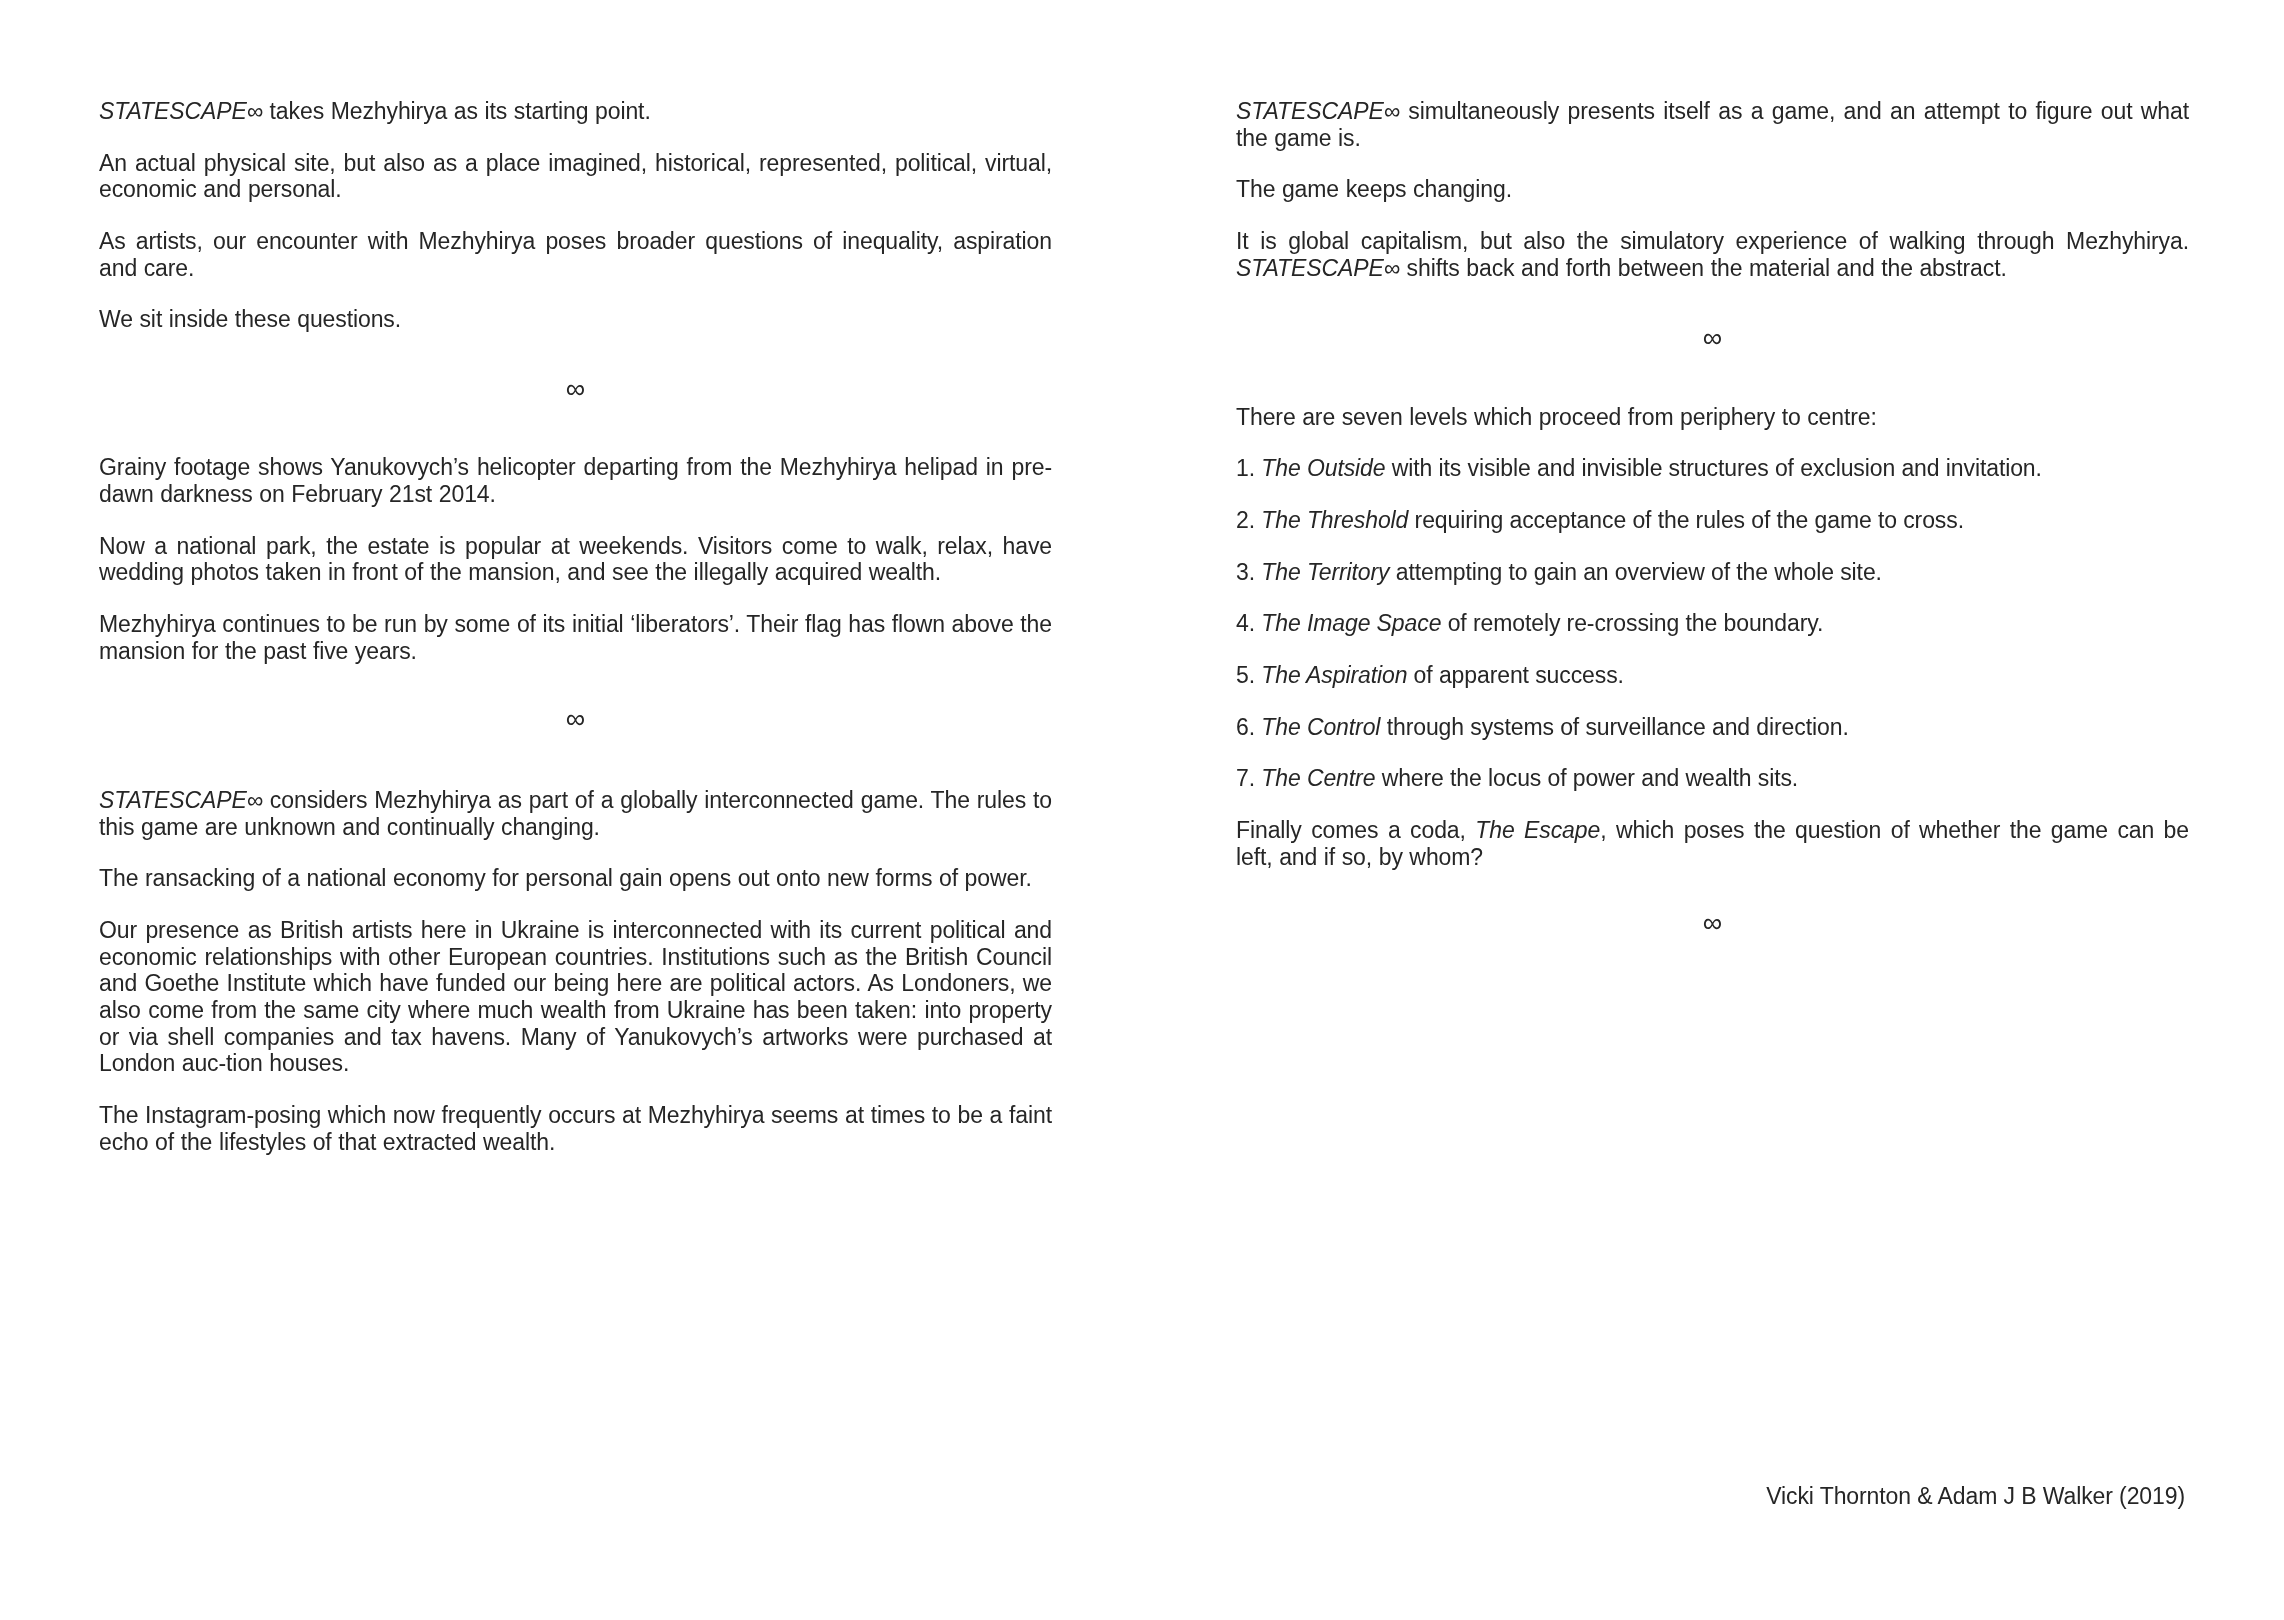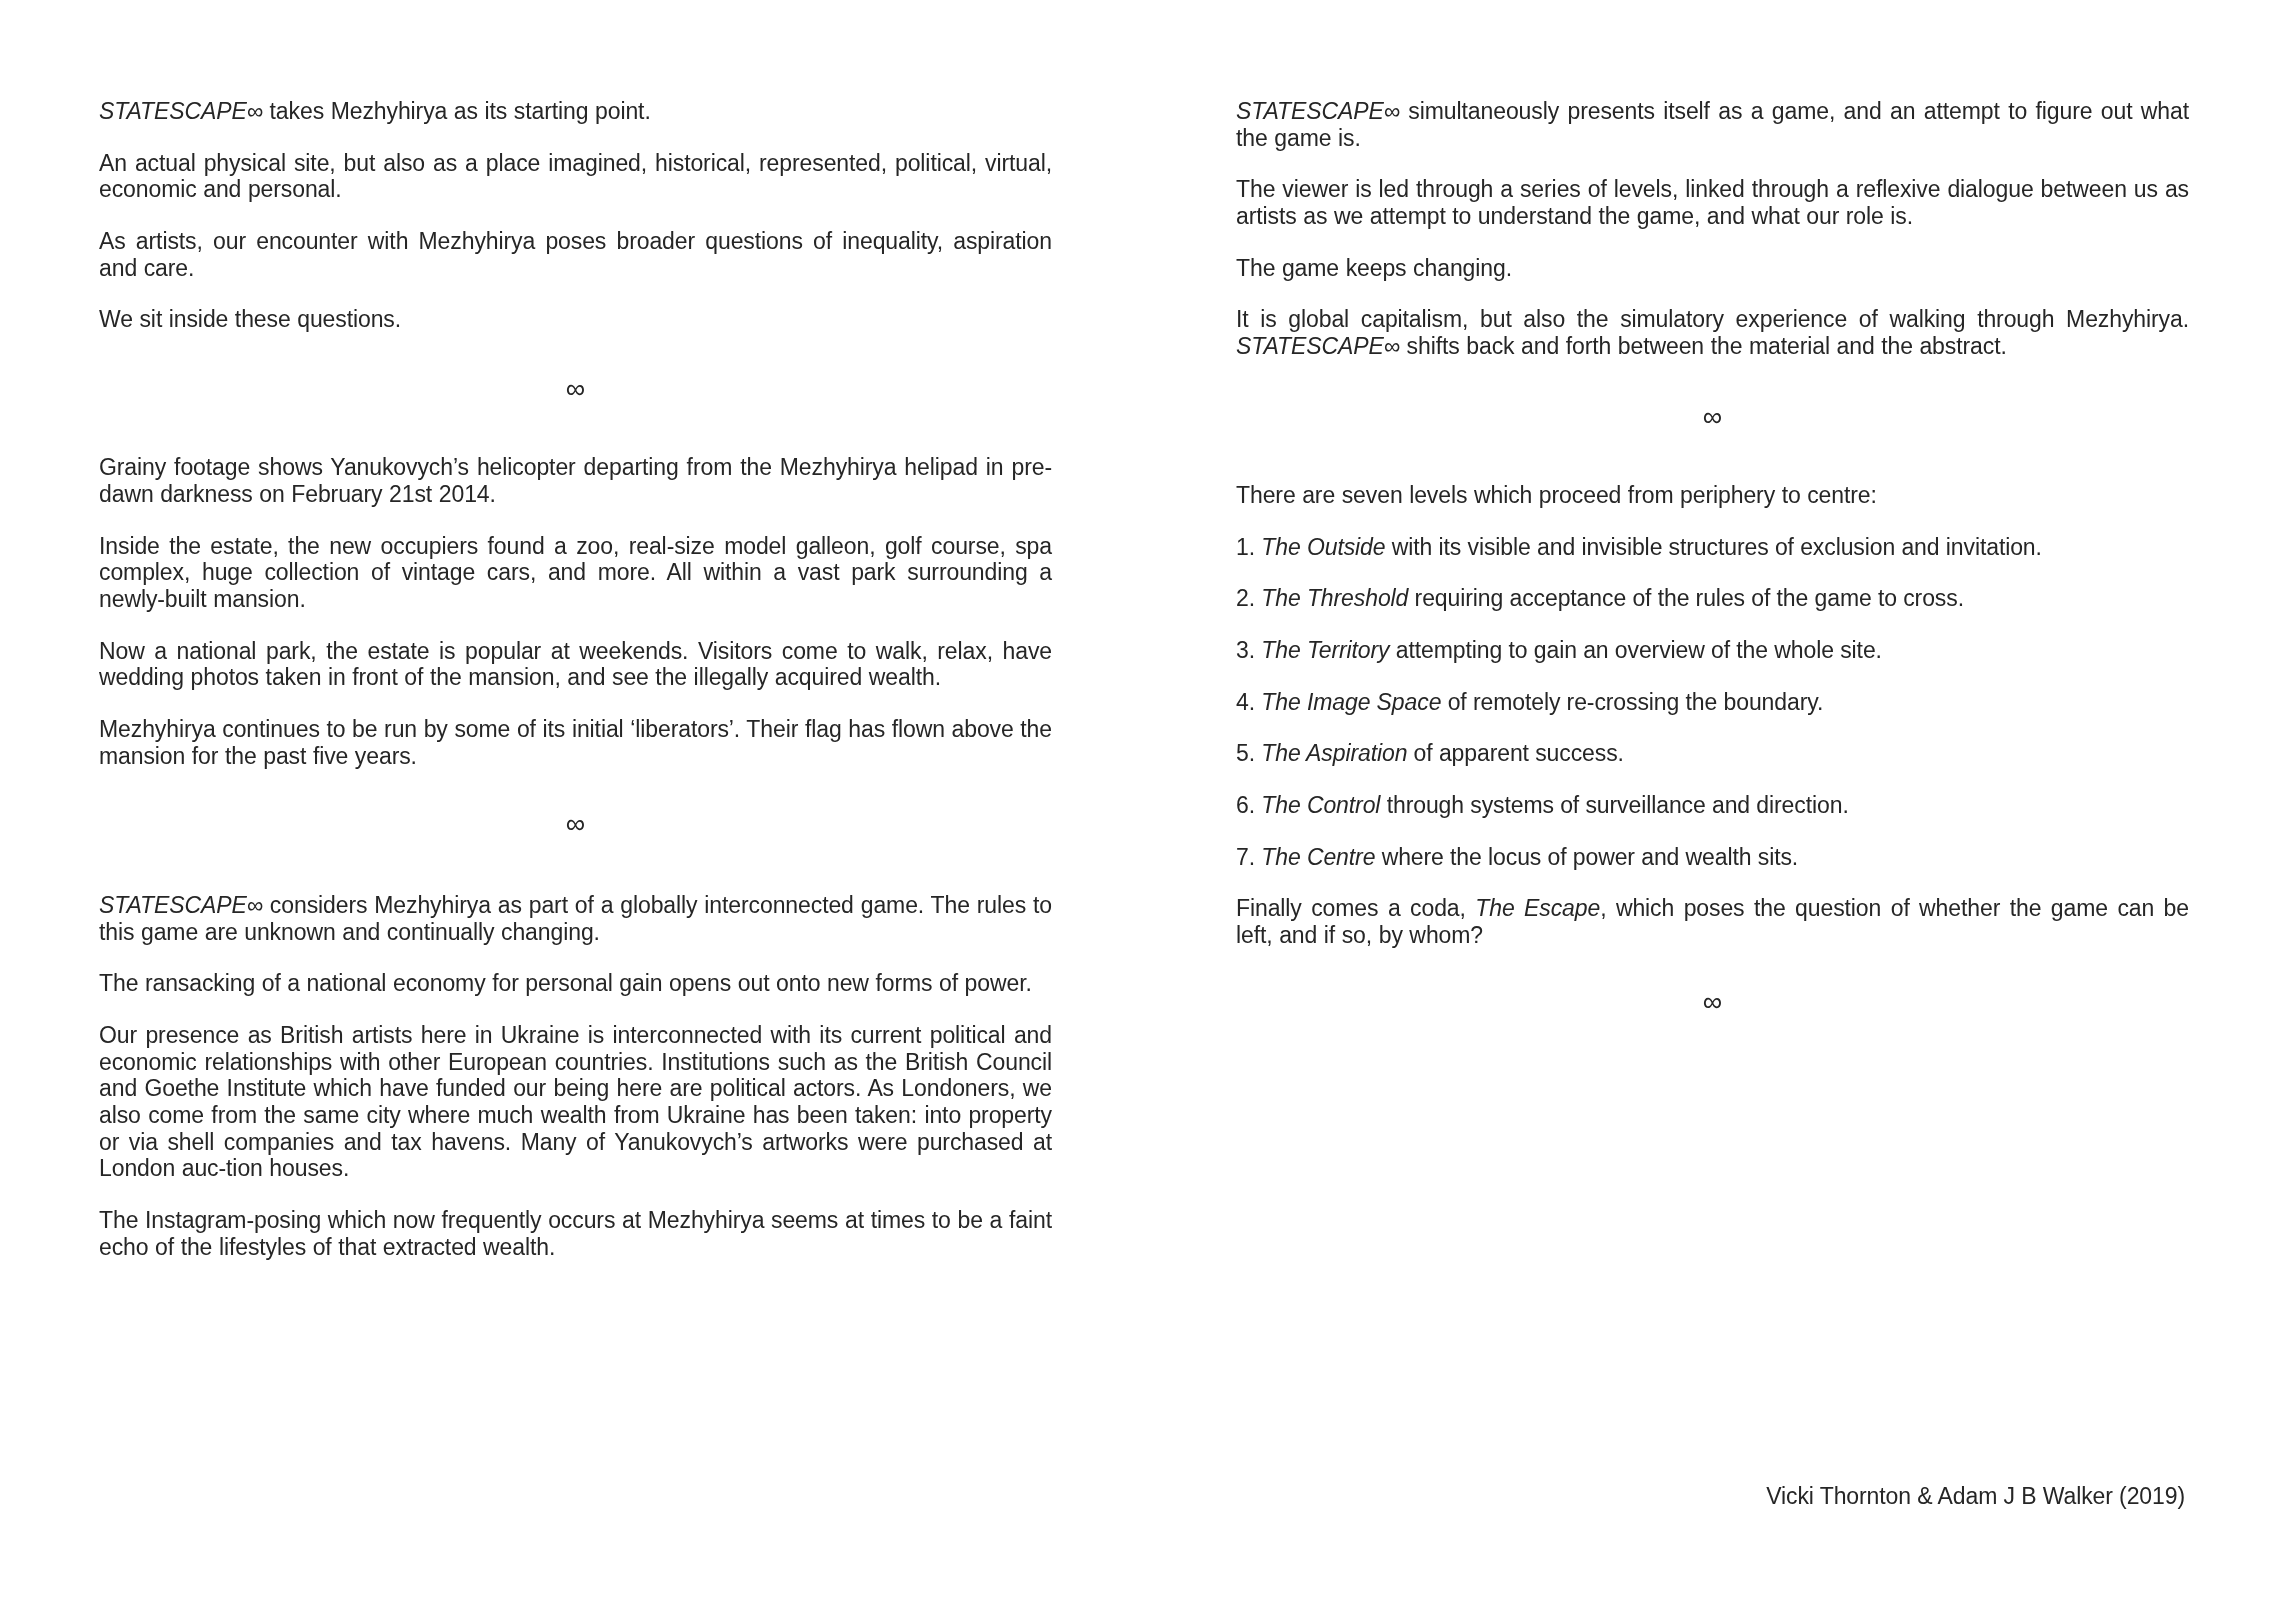--- a/index.html
+++ b/index.html
@@ -100,41 +100,39 @@
       <p class="para"><em class="it">STATESCAPE∞</em><span> takes Mezhyhirya as its starting point.</span></p>
       <p class="para">An actual physical site, but also as a place imagined, historical, represented, political, virtual, economic and personal.</p>
       <p class="para">As artists, our encounter with Mezhyhirya poses broader questions of inequality, aspiration and care.</p>
       <p class="para last-of-block">We sit inside these questions.</p>
     </div>
 
     <div class="sep sep-1">∞</div>
 
     <div>
       <p class="para">Grainy footage shows Yanukovych’s helicopter departing from the Mezhyhirya helipad in pre-dawn darkness on February 21st 2014.</p>
-      <p class="para">Inside the estate, the new occupiers found a zoo, real-size model galleon, golf course, spa complex, huge collection of vintage cars, and more. All within a vast park surrounding a newly-built mansion.</p>
       <p class="para">Now a national park, the estate is popular at weekends. Visitors come to walk, relax, have wedding photos taken in front of the mansion, and see the illegally acquired wealth.</p>
       <p class="para last-of-block">Mezhyhirya continues to be run by some of its initial ‘liberators’. Their flag has flown above the mansion for the past five years.</p>
     </div>
 
     <div class="sep sep-2">∞</div>
 
     <div>
       <p class="para"><em class="it">STATESCAPE∞</em><span> considers Mezhyhirya as part of a globally interconnected game. The rules to this game are unknown and continually changing.</span></p>
       <p class="para">The ransacking of a national economy for personal gain opens out onto new forms of power.</p>
       <p class="para">Our presence as British artists here in Ukraine is interconnected with its current political and economic relationships with other European countries. Institutions such as the British Council and Goethe Institute which have funded our being here are political actors. As Londoners, we also come from the same city where much wealth from Ukraine has been taken: into property or via shell companies and tax havens. Many of Yanukovych’s artworks were purchased at London auc-tion houses.</p>
       <p class="para">The Instagram-posing which now frequently occurs at Mezhyhirya seems at times to be a faint echo of the lifestyles of that extracted wealth.</p>
     </div>
 
   </div>
 
   <div class="column right">
 
     <div>
       <p class="para"><em class="it">STATESCAPE∞</em><span> simultaneously presents itself as a game, and an attempt to figure out what the game is.</span></p>
-      <p class="para">The viewer is led through a series of levels, linked through a reflexive dialogue between us as artists as we attempt to understand the game, and what our role is.</p>
       <p class="para">The game keeps changing.</p>
       <p class="para last-of-block"><span>It is global capitalism, but also the simulatory experience of walking through Mezhyhirya. </span><em class="it">STATESCAPE∞</em><span> shifts back and forth between the material and the abstract.</span></p>
     </div>
 
     <div class="sep sep-r1">∞</div>
 
     <div>
       <p class="para">There are seven levels which proceed from periphery to centre:</p>
 
       <p class="list-item"><span>1.</span> <em class="it">The Outside</em><span> with its visible and invisible structures of exclusion and invitation.</span></p>

